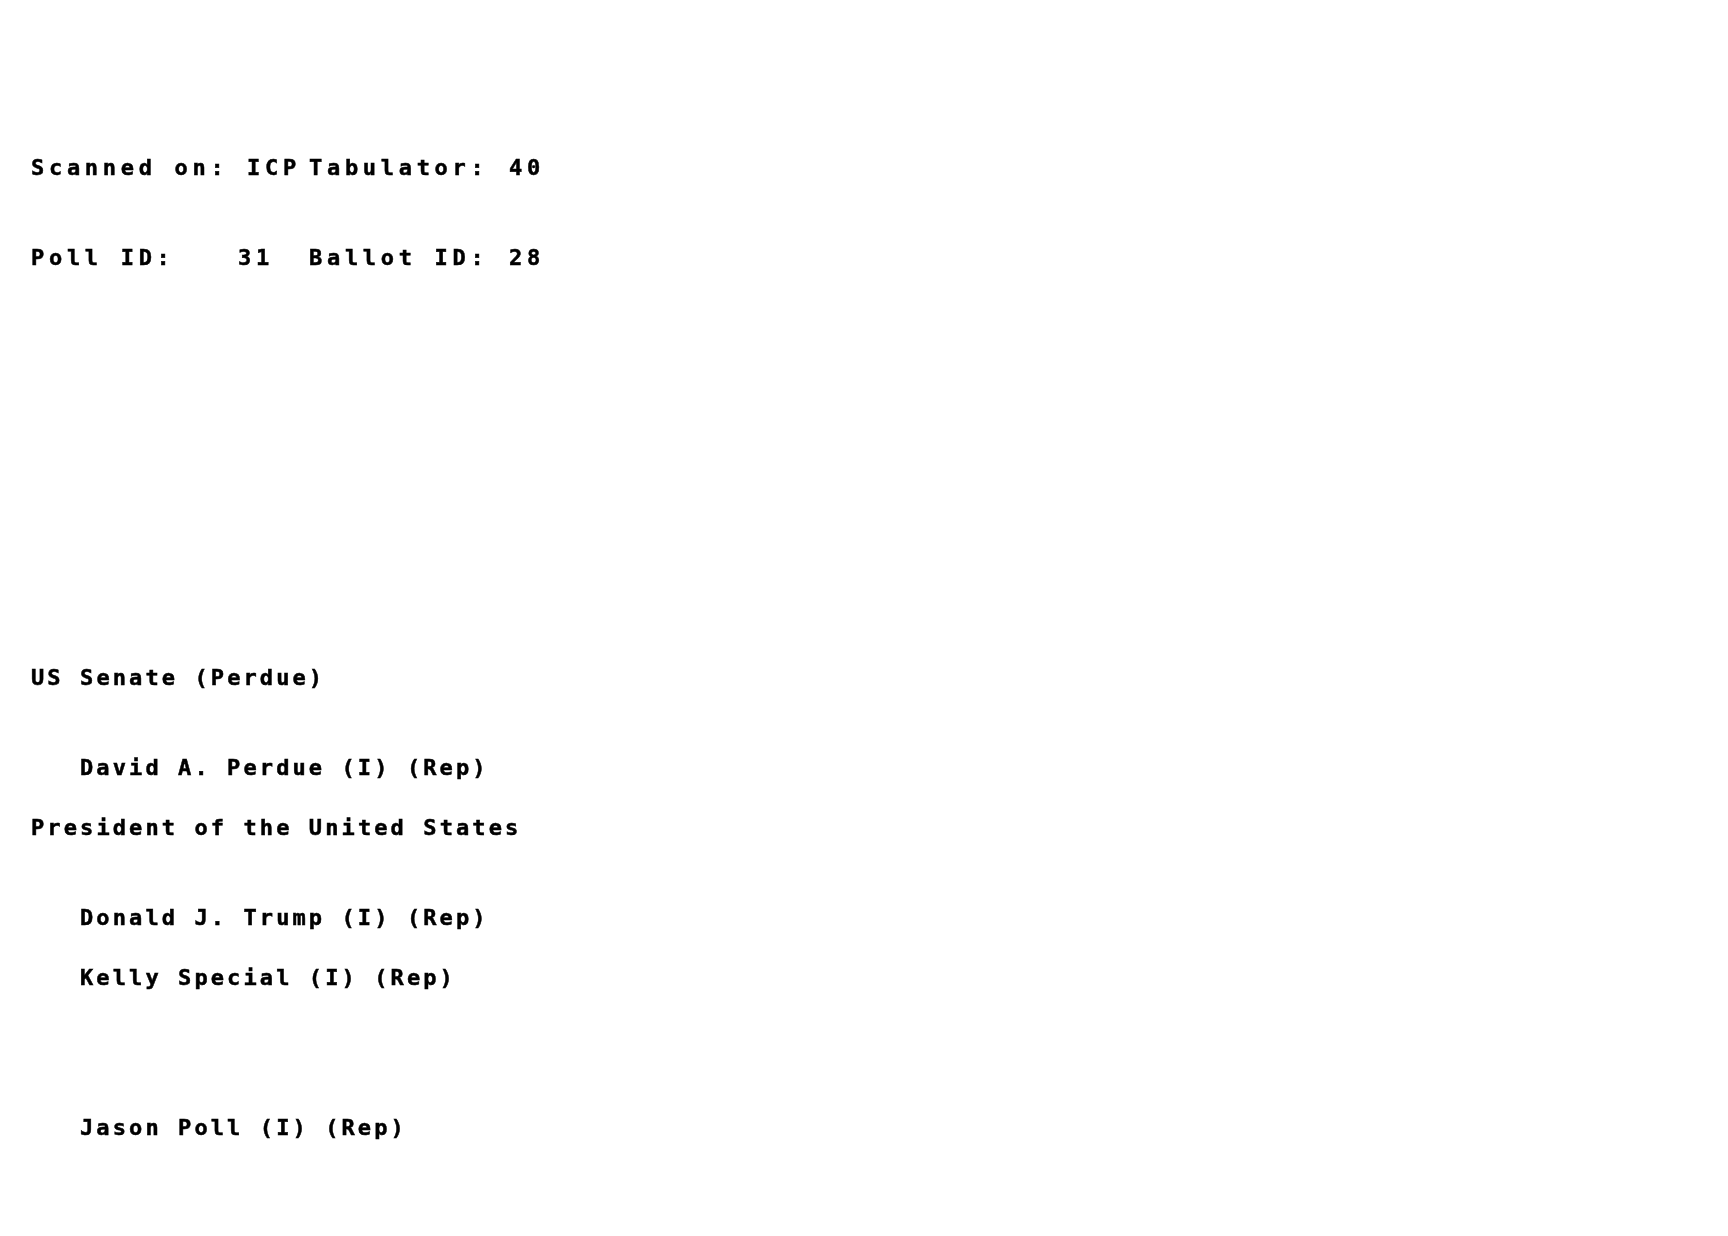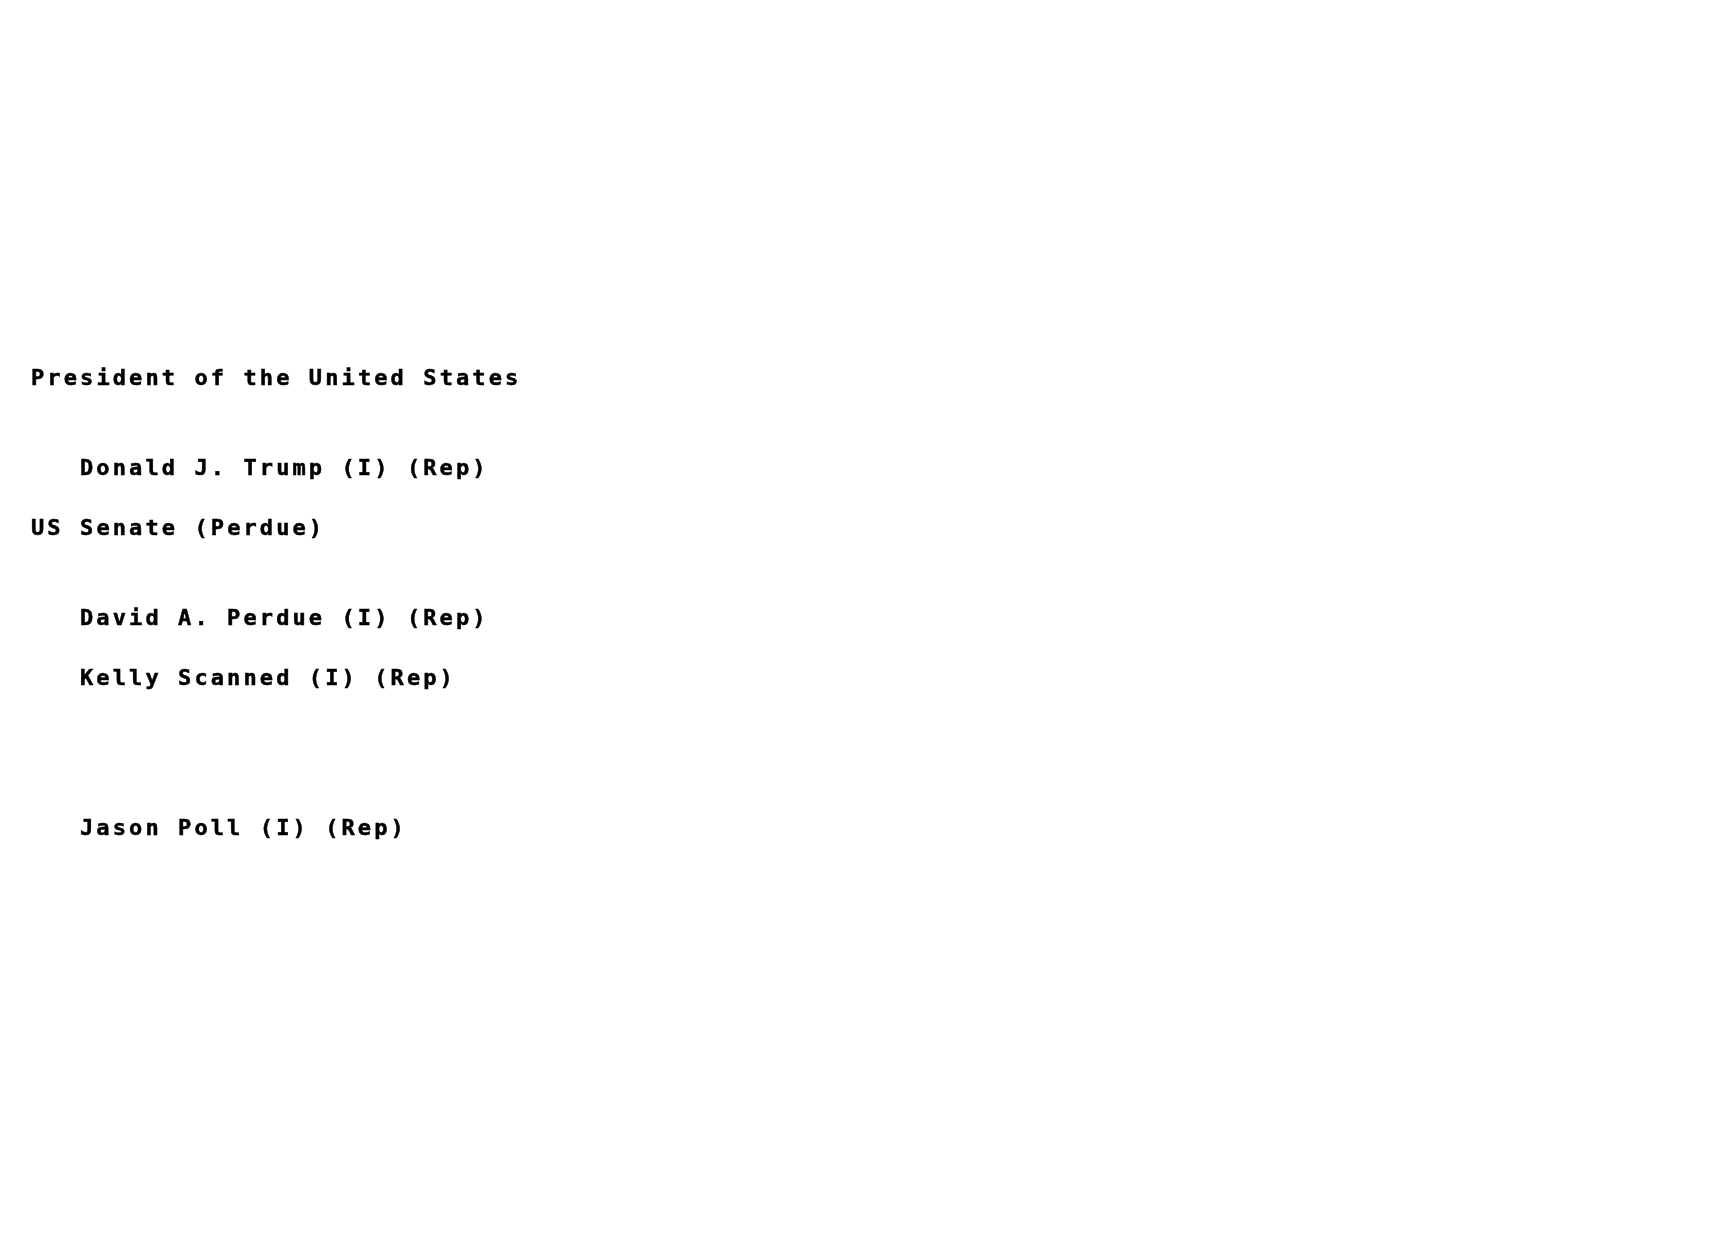--- a/index.html
+++ b/index.html
@@ -43,36 +43,50 @@
   .race { height: 60px; }
   .office, .selection { height: 30px; }
   .selection { padding-left: 49px; }
 </style>
 </head>
 <body>
 
 <div class="canvas">
   <div class="report">
 
+    <div class="hdr">
+      <div class="hdr-line">
+        <span class="hl-label1">Scanned on:</span>
+        <span class="hl-val1a">ICP</span>
+        <span class="hl-label2">Tabulator:</span>
+        <span class="hl-val2">40</span>
+      </div>
+      <div class="hdr-line">
+        <span class="hl-label1">Poll ID:</span>
+        <span class="hl-val1b">31</span>
+        <span class="hl-label2">Ballot ID:</span>
+        <span class="hl-val2">28</span>
+      </div>
+    </div>
 
     <div class="blank-line"></div>
 
     <div id="races">
+      <div class="race">
+        <div class="office">US Senate (Perdue)</div>
+        <div class="selection">David A. Perdue (I) (Rep)</div>
+      </div>
+    
       <div class="race">
         <div class="office">President of the United States</div>
         <div class="selection">Donald J. Trump (I) (Rep)</div>
       </div>
     
       <div class="race">
-        <div class="office">US Senate (Perdue)</div>
-        <div class="selection">David A. Perdue (I) (Rep)</div>
-      </div>
-    
-      <div class="race">
-        <div class="selection">Kelly Scanned (I) (Rep)</div>
+        <div class="selection">Kelly Special (I) (Rep)</div>
       </div>
     
       <div class="race">
         <div class="selection">Jason Poll (I) (Rep)</div>
       </div>
     
       <div class="race">
         
         
       </div>

